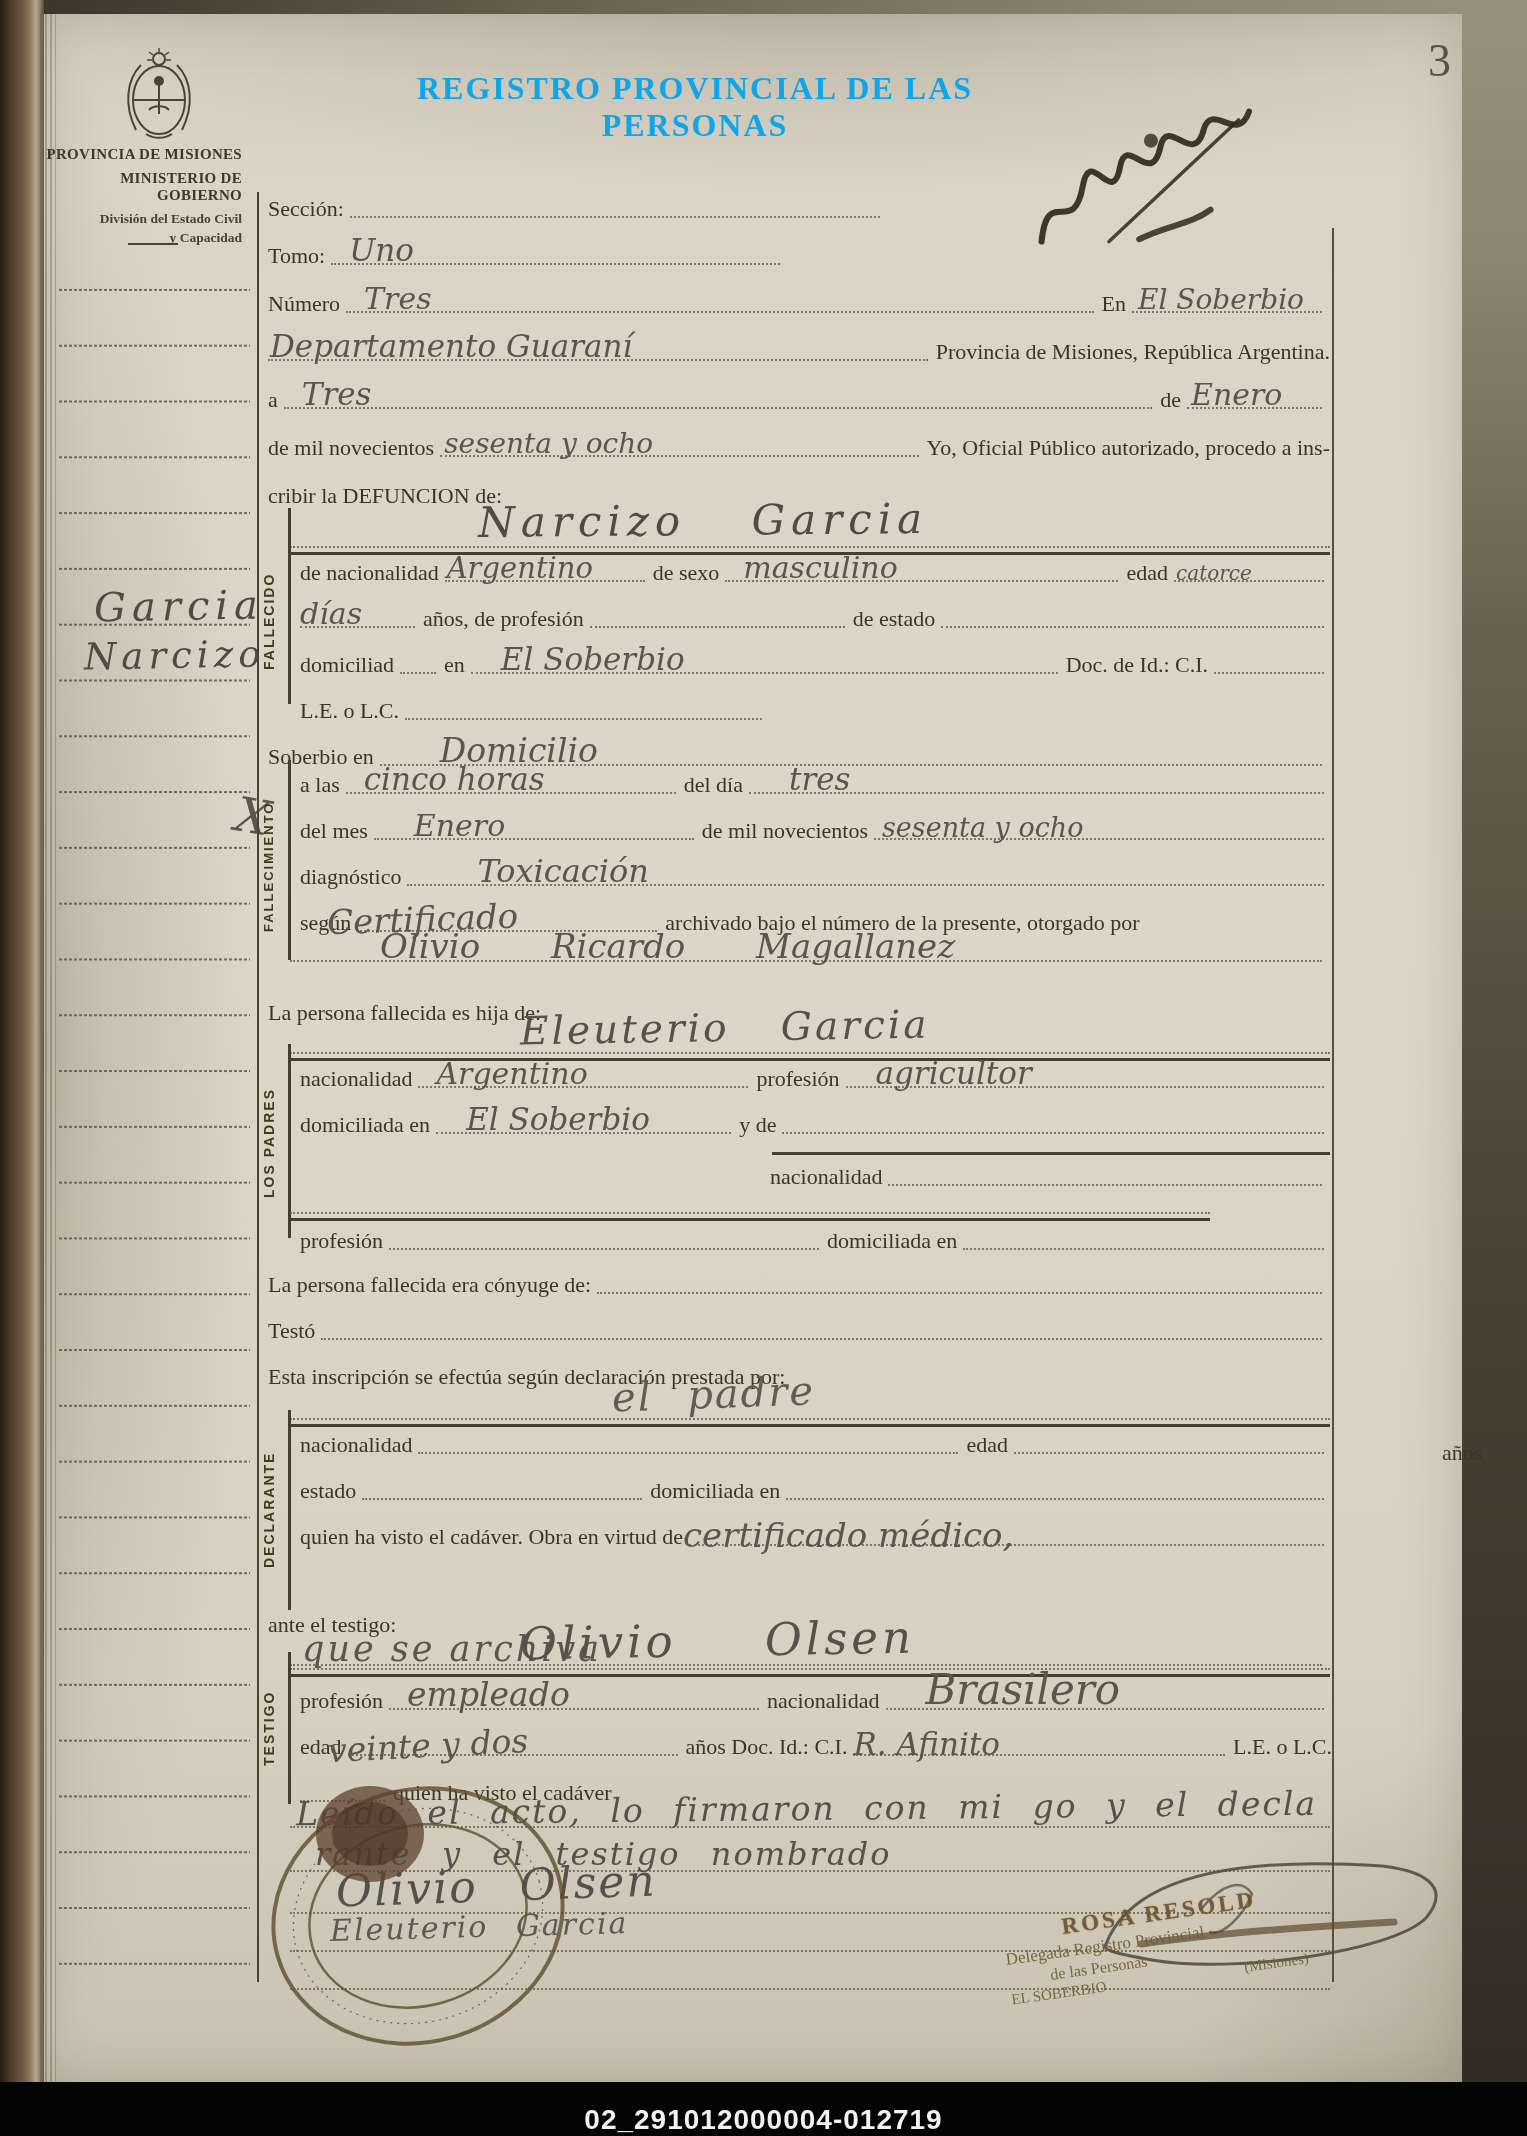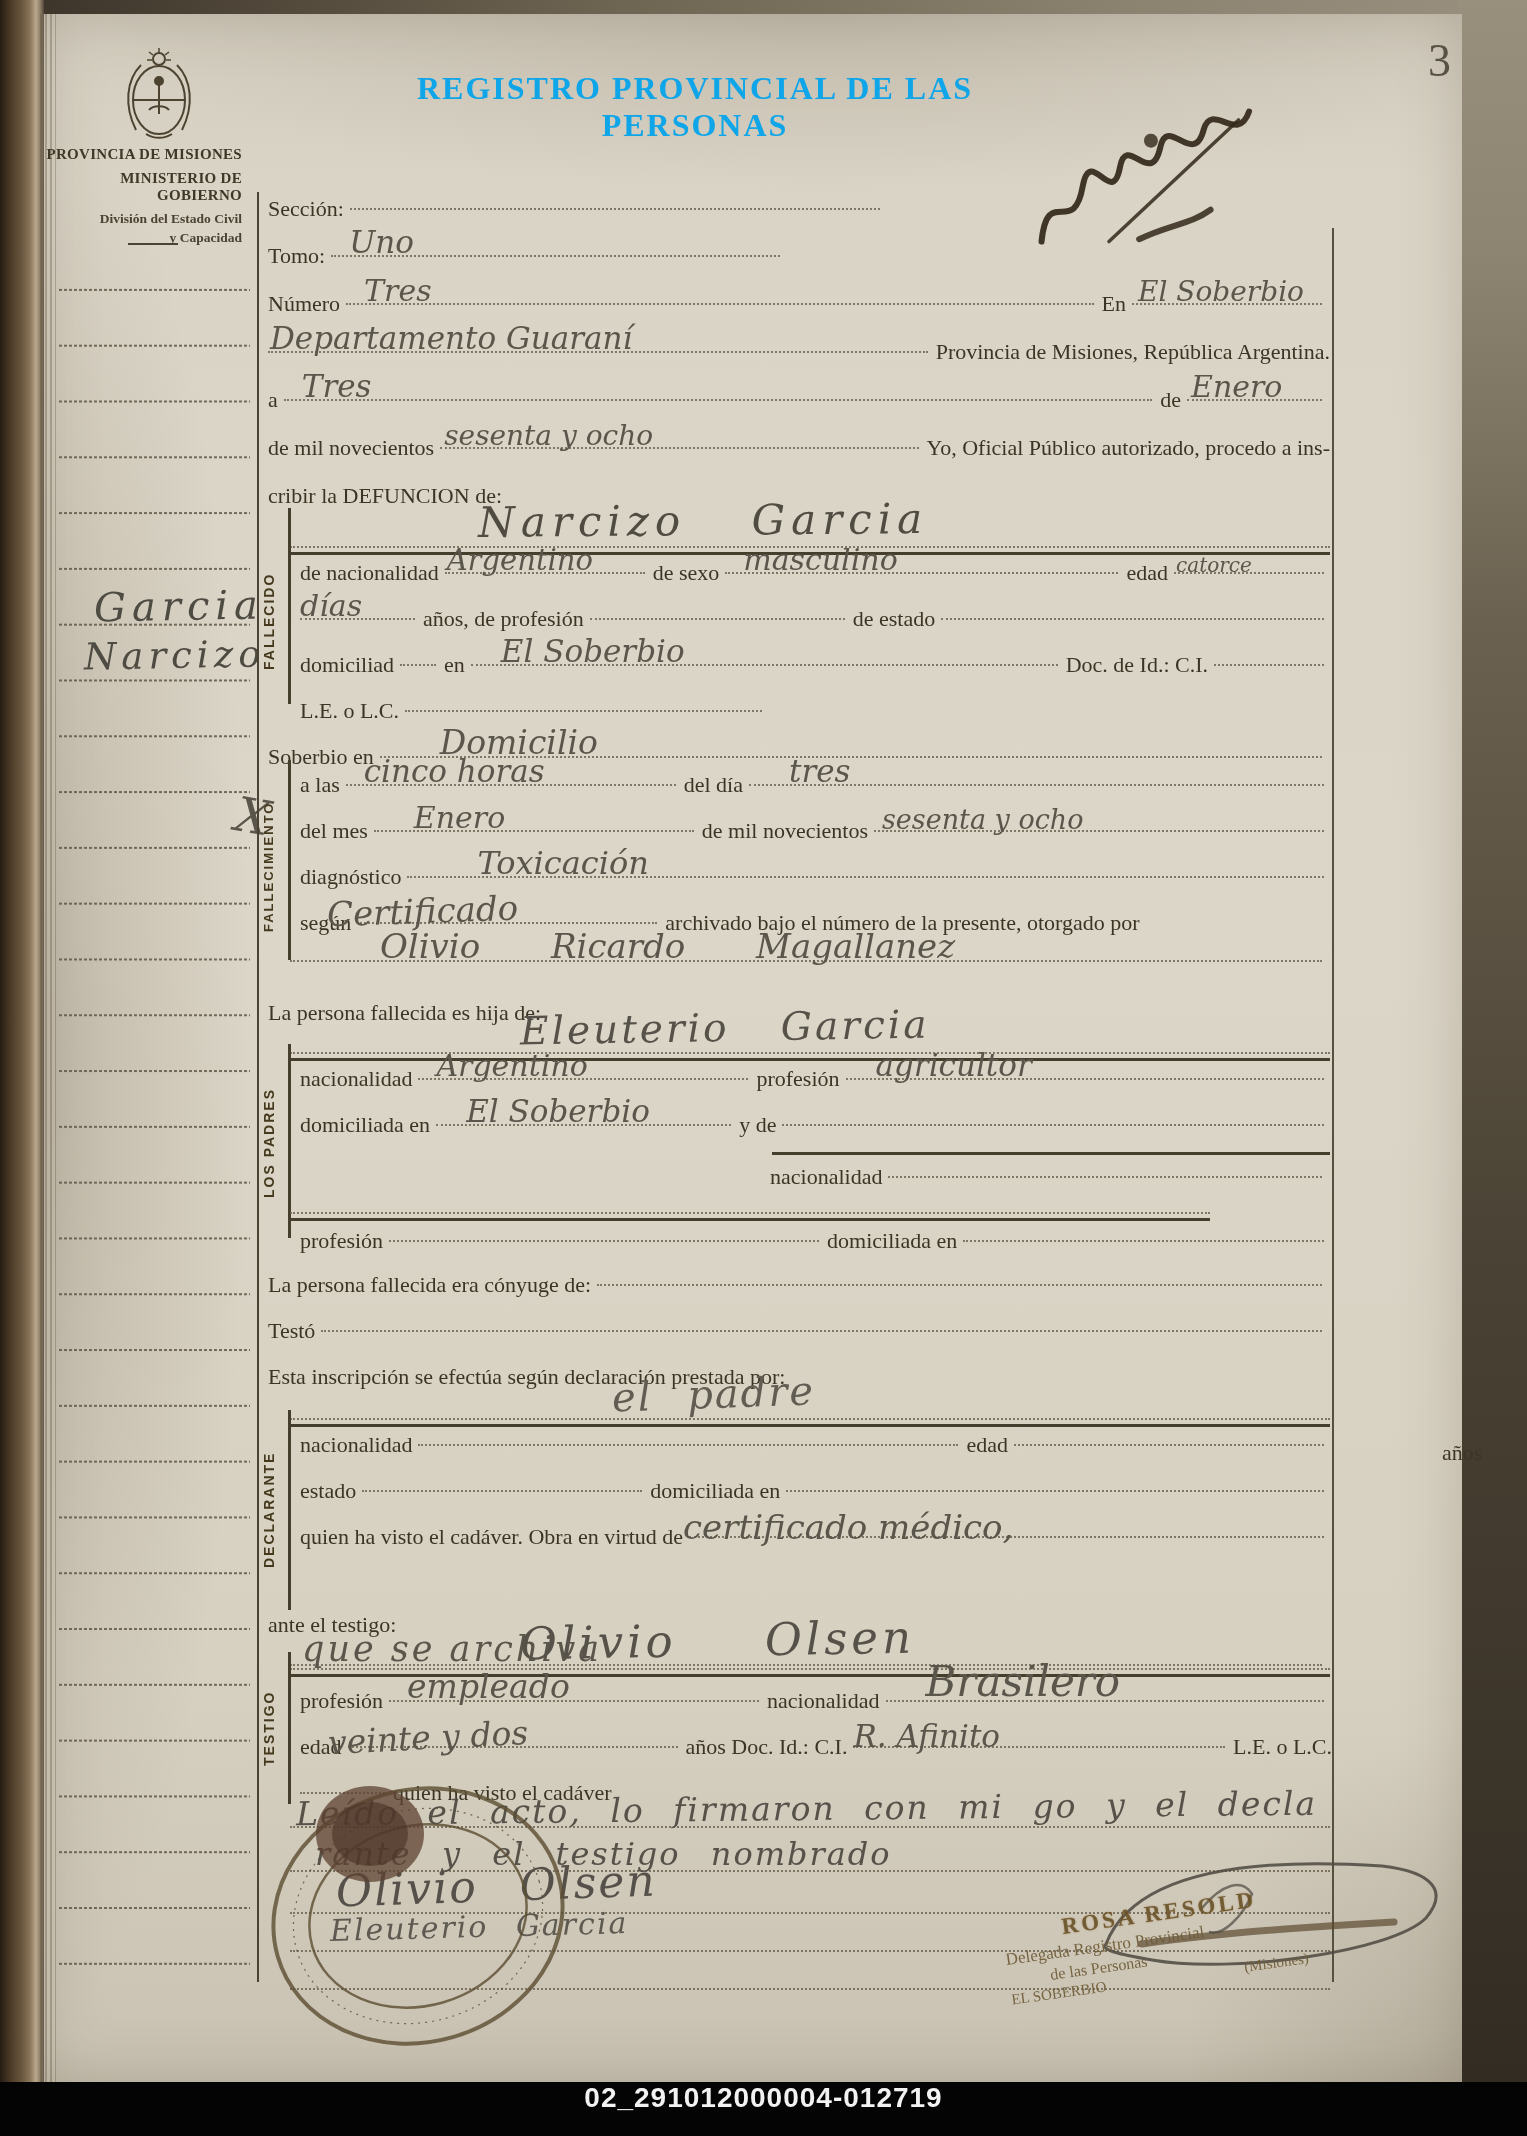--- a/index.html
+++ b/index.html
@@ -18,42 +18,42 @@
   .paper{position:absolute;left:40px;top:14px;width:1422px;height:2068px;
     background:
       radial-gradient(ellipse 1200px 300px at 55% 0%, rgba(120,108,88,.18), transparent 60%),
       radial-gradient(ellipse 300px 1400px at 0% 50%, rgba(105,92,70,.25), transparent 70%),
       radial-gradient(ellipse 400px 500px at 100% 100%, rgba(110,98,78,.22), transparent 70%),
       linear-gradient(180deg,#d2ccbe 0,#dad4c6 8%,#dcd6c8 45%,#d7d1c2 80%,#c9c2b2 100%);
     box-shadow:inset 0 0 60px rgba(90,78,58,.25);}
   .paper-edge{position:absolute;left:40px;top:14px;width:16px;height:2068px;
     background:repeating-linear-gradient(90deg,rgba(100,88,66,.35) 0 2px,rgba(220,214,200,.1) 2px 5px);}
   .footer-bar{position:absolute;left:0;bottom:0;width:1527px;height:54px;background:#040404;
-    display:flex;align-items:flex-start;justify-content:center;}
+    display:flex;align-items:flex-end;justify-content:center;}
   .footer-code{color:#f2f2f2;font-family:"Liberation Sans",sans-serif;font-size:28px;font-weight:bold;letter-spacing:1px;}
   .page-num{position:absolute;left:1428px;top:34px;font-size:46px;color:#575243;font-family:"Liberation Serif",serif;}
   .title{position:absolute;left:330px;top:70px;width:730px;text-align:center;
     font-size:32px;font-weight:bold;letter-spacing:2px;color:#0ea5e9;}
   .sidebar{position:absolute;left:44px;top:146px;width:198px;text-align:right;color:#3f3827;
     font-family:Liberation Serif, serif;}
   .sidebar .b{font-size:15px;font-weight:bold;letter-spacing:.3px;margin-bottom:7px;}
   .sidebar .s{font-size:13.5px;font-weight:bold;color:#4a4232;margin-bottom:3px;}
   .sidebar-rule{position:absolute;left:128px;top:243px;width:50px;border-top:2px solid #4a4232;}
 
   .margin-dots{position:absolute;left:58px;top:256px;width:192px;height:1736px;
     background-image:radial-gradient(circle,rgba(92,84,68,.85) 1.1px,transparent 1.5px);
     background-size:5px 55.8px;background-position:0 6px;}
 
   .vrule-l{position:absolute;left:257px;top:192px;height:1790px;width:0;border-left:2.5px solid #4a4232;}
   .vrule-r{position:absolute;left:1332px;top:228px;height:1754px;width:0;border-left:2px solid #55503f;}
   .sbar{position:absolute;left:288px;width:0;border-left:3.5px solid #453e2c;}
   .vlabel{position:absolute;transform:rotate(-90deg);transform-origin:left top;
     font-family:"Liberation Sans",sans-serif;font-weight:bold;font-size:14px;letter-spacing:2px;color:#44391d;white-space:nowrap;}
 
-  .row{position:absolute;display:flex;align-items:center;font-size:22px;color:#3c3525;white-space:nowrap;}
+  .row{position:absolute;display:flex;align-items:flex-end;font-size:22px;color:#3c3525;white-space:nowrap;}
   .row .lbl{padding-bottom:1px;}
   .fill{flex:1 1 auto;border-bottom:2px dotted rgba(104,94,76,.8);position:relative;margin:0 8px 5px 6px;min-width:18px;height:4px;}
   .ffix{flex:0 0 auto;}
 
   .hw{font-family:"DejaVu Serif",serif;font-style:italic;color:#5a564b;line-height:1;white-space:nowrap;}
   .fill>.hw{position:absolute;bottom:-3px;left:18px;}
   .hw-abs{position:absolute;font-family:"DejaVu Serif",serif;font-style:italic;color:#56524a;line-height:1;white-space:nowrap;}
   .dotline{position:absolute;border-bottom:2px dotted rgba(104,94,76,.8);}
   .solidline{position:absolute;border-top:3px solid #453e2c;}
 

